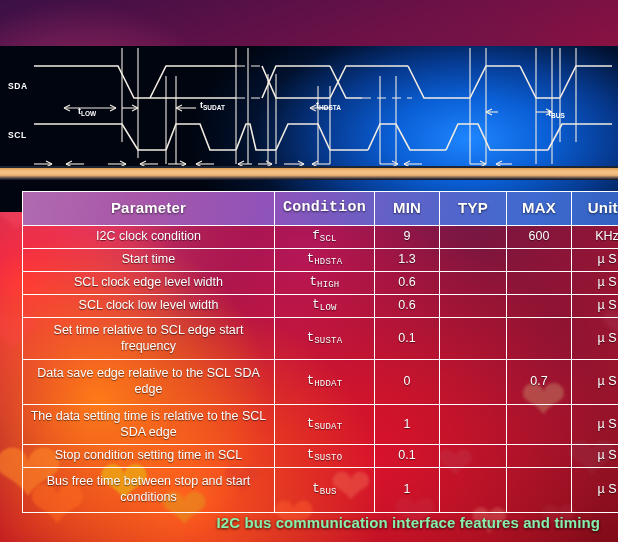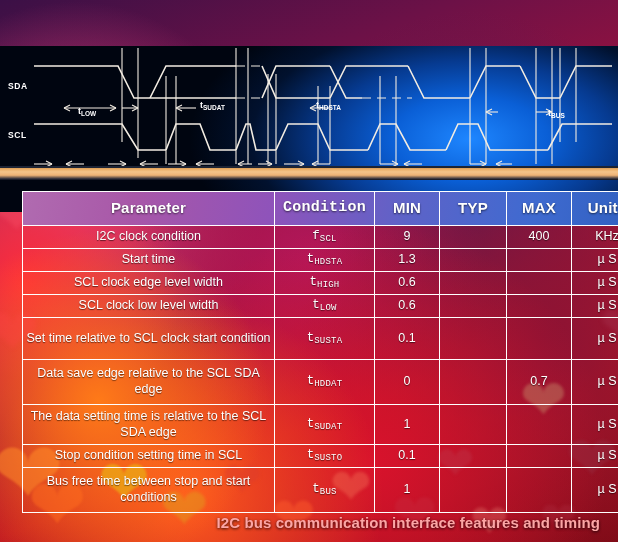--- a/index.html
+++ b/index.html
@@ -108,21 +108,21 @@
   }
 
   
   #caption {
     position: absolute;
     left: 0; top: 514px;
     width: 600px;
     text-align: right;
     font-size: 15px;
     font-weight: bold;
-    color: #fca5a5;
+    color: #86efac;
     letter-spacing: .1px;
     text-shadow: 0 1px 3px rgba(0,0,0,0.8);
   }
 
   .wave { fill: none; stroke: #f2ece2; stroke-width: 1.6; }
   .wthin { fill: none; stroke: #f2ece2; stroke-width: 1.1; }
   .dim { stroke: #f2ece2; stroke-width: 1.1; }
   .lbl { fill: #ffffff; font-family: "Liberation Sans", sans-serif; font-size: 9px; font-weight: bold; }
   .lblsub { fill: #ffffff; font-family: "Liberation Sans", sans-serif; font-size: 6.5px; font-weight: bold; }
   .sig { fill: #ffffff; font-family: "Liberation Sans", sans-serif; font-size: 8.5px; font-weight: bold; letter-spacing: .6px; }
@@ -293,21 +293,21 @@
           <th class="c-max">MAX</th>
           <th class="c-units">Units</th>
         </tr>
       </thead>
       <tbody id="tbody">
           <tr style="height: 23px;">
             <td class="c-param">I2C clock condition</td>
             <td class="c-cond"><span>f</span><sub>SCL</sub></td>
             <td class="c-min">9</td>
             <td class="c-typ"></td>
-            <td class="c-max">400</td>
+            <td class="c-max">600</td>
             <td class="c-units">KHz</td>
           </tr>
           <tr style="height: 23px;">
             <td class="c-param">Start time</td>
             <td class="c-cond"><span>t</span><sub>HDSTA</sub></td>
             <td class="c-min">1.3</td>
             <td class="c-typ"></td>
             <td class="c-max"></td>
             <td class="c-units">µ S</td>
           </tr>
@@ -321,21 +321,21 @@
           </tr>
           <tr style="height: 23px;">
             <td class="c-param">SCL clock low level width</td>
             <td class="c-cond"><span>t</span><sub>LOW</sub></td>
             <td class="c-min">0.6</td>
             <td class="c-typ"></td>
             <td class="c-max"></td>
             <td class="c-units">µ S</td>
           </tr>
           <tr style="height: 42px;">
-            <td class="c-param">Set time relative to SCL clock start condition</td>
+            <td class="c-param">Set time relative to SCL edge start frequency</td>
             <td class="c-cond"><span>t</span><sub>SUSTA</sub></td>
             <td class="c-min">0.1</td>
             <td class="c-typ"></td>
             <td class="c-max"></td>
             <td class="c-units">µ S</td>
           </tr>
           <tr style="height: 45px;">
             <td class="c-param">Data save edge relative to the SCL SDA edge</td>
             <td class="c-cond"><span>t</span><sub>HDDAT</sub></td>
             <td class="c-min">0</td>

